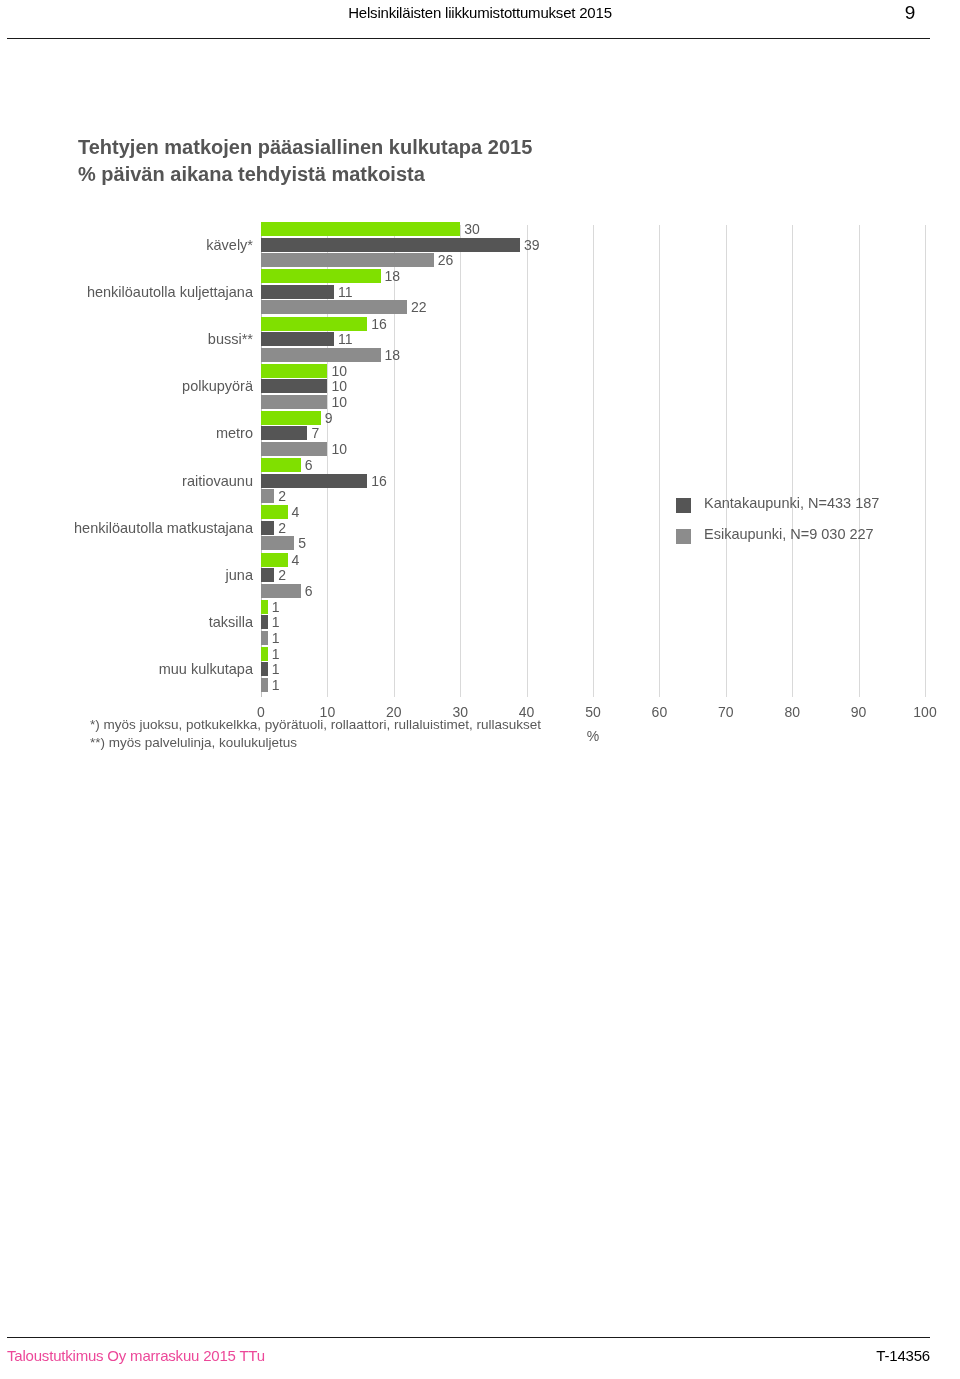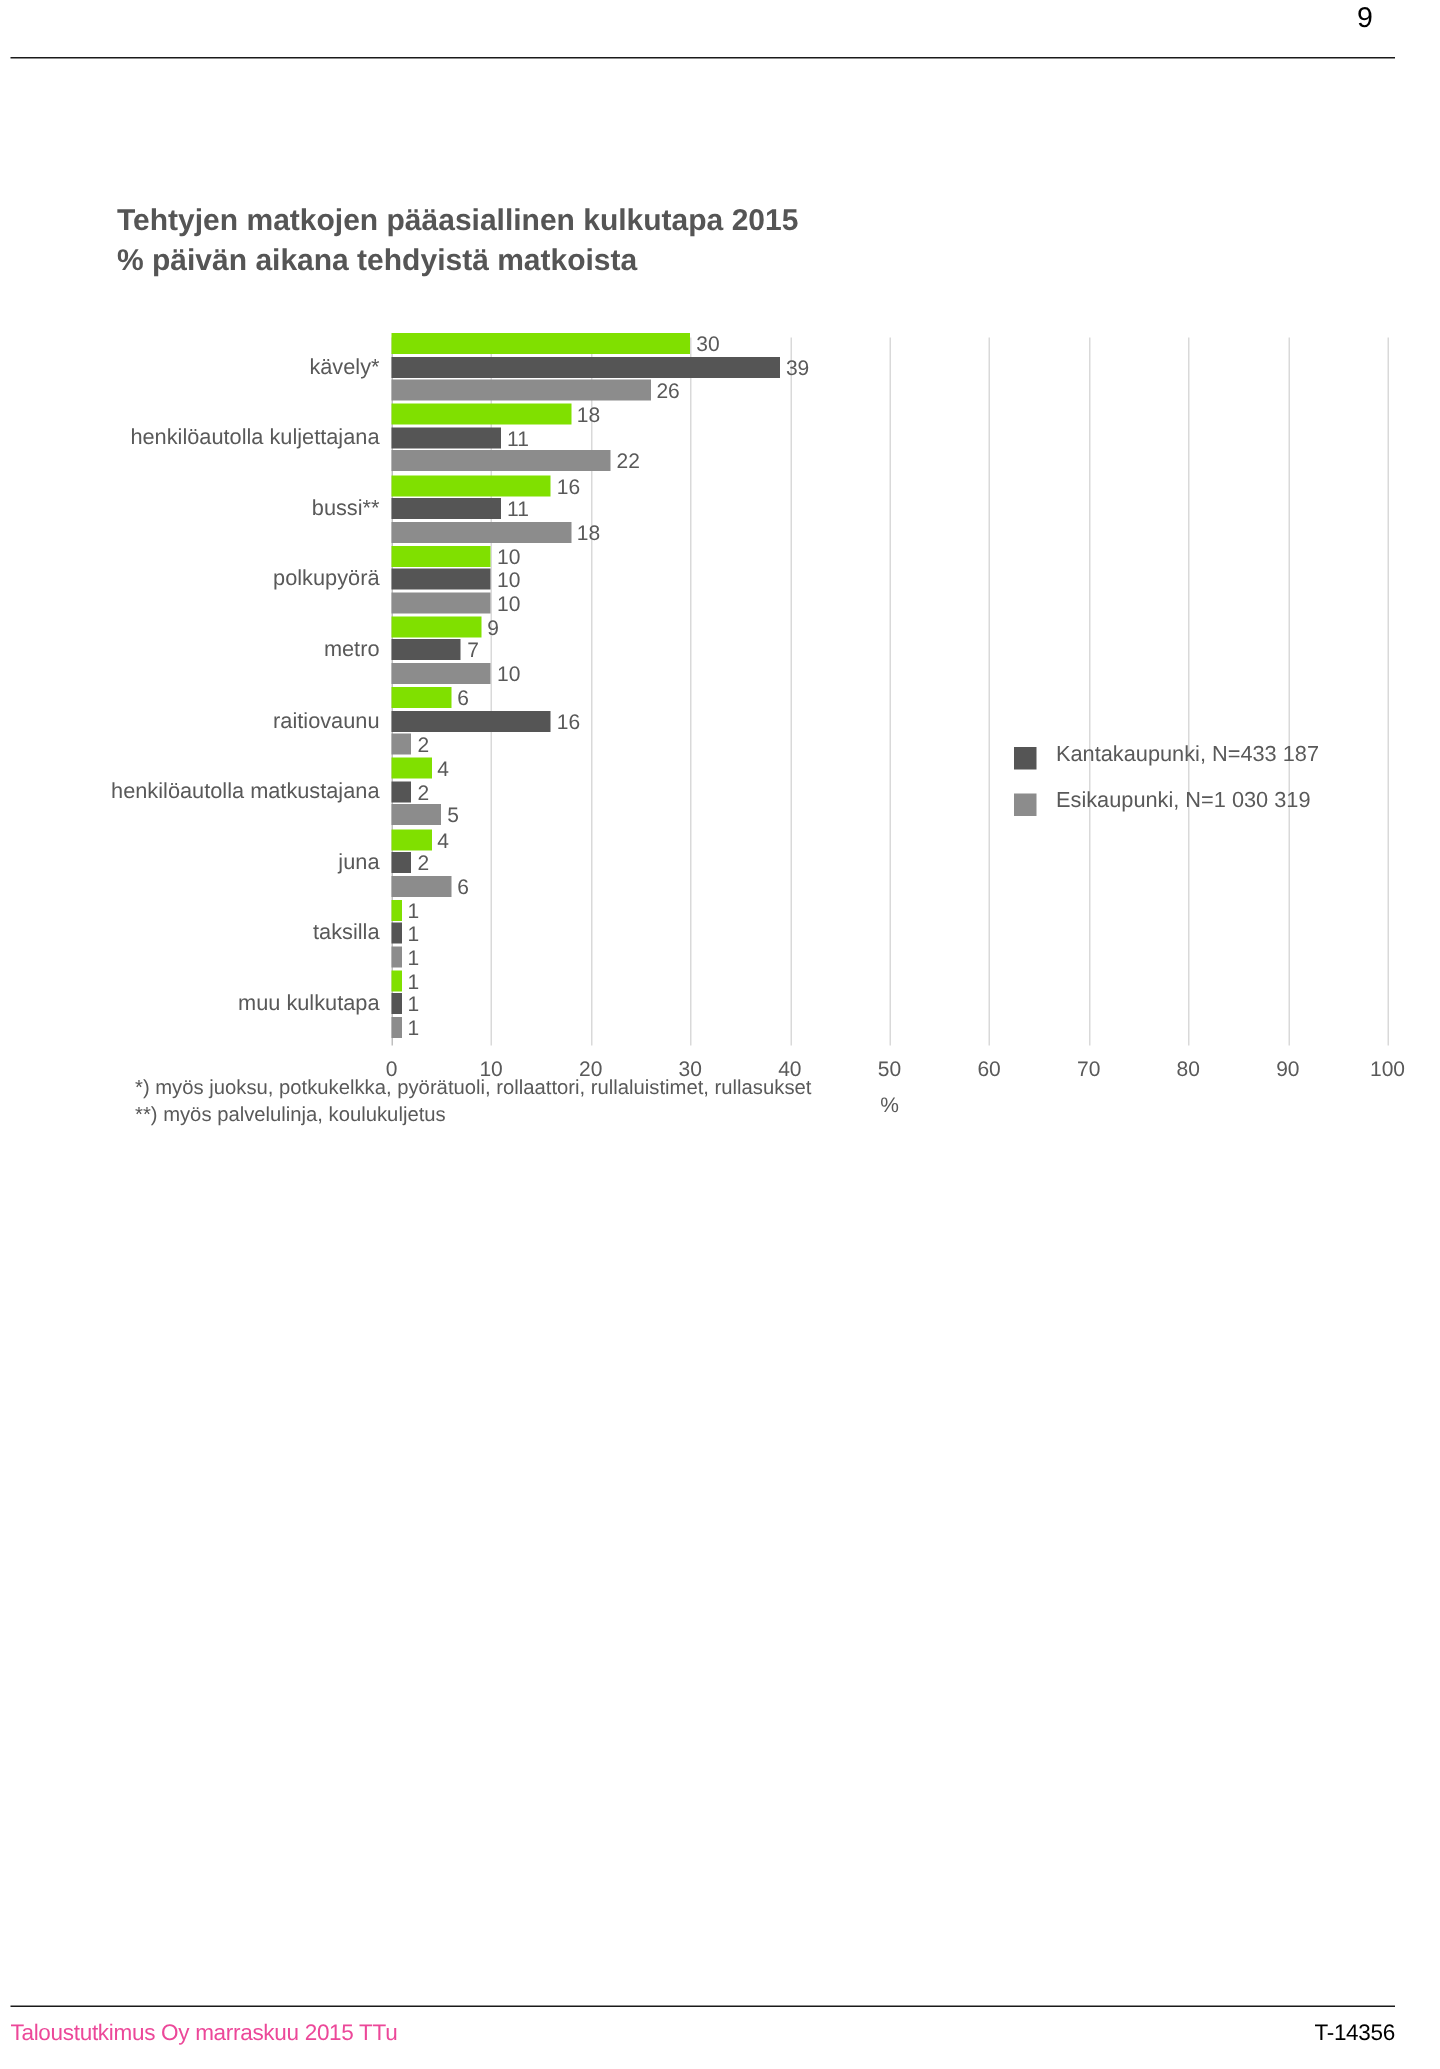--- a/index.html
+++ b/index.html
@@ -137,20 +137,21 @@
   }
   #footer-right {
     position:absolute; right:30px; top:10px;
     font-size:15px; color:#000; letter-spacing:-0.2px;
   }
 </style>
 </head>
 <body>
 
 <div id="page-header">
+  <div id="header-title">Helsinkiläisten liikkumistottumukset 2015</div>
   <div id="header-page-number">9</div>
   <div id="header-rule"></div>
 </div>
 
 <div id="chart-frame">
 
   <div id="chart-title">Tehtyjen matkojen pääasiallinen kulkutapa 2015
 % päivän aikana tehdyistä matkoista</div>
 
   <div id="category-labels">
@@ -262,21 +263,21 @@
       <div>**) myös palvelulinja, koulukuljetus</div>
     </div>
 
   <div id="legend">
       <div class="legend-row">
         <span class="legend-swatch s1"></span>
         <span class="legend-label">Kantakaupunki, N=433 187</span>
       </div>
       <div class="legend-row">
         <span class="legend-swatch s2"></span>
-        <span class="legend-label">Esikaupunki, N=1 030 319</span>
+        <span class="legend-label">Esikaupunki, N=9 030 227</span>
       </div>
     </div>
 </div>
 
 <div id="page-footer">
   <div id="footer-rule"></div>
   <div id="footer-left">Taloustutkimus Oy marraskuu 2015 TTu</div>
   <div id="footer-right">T-14356</div>
 </div>
 

